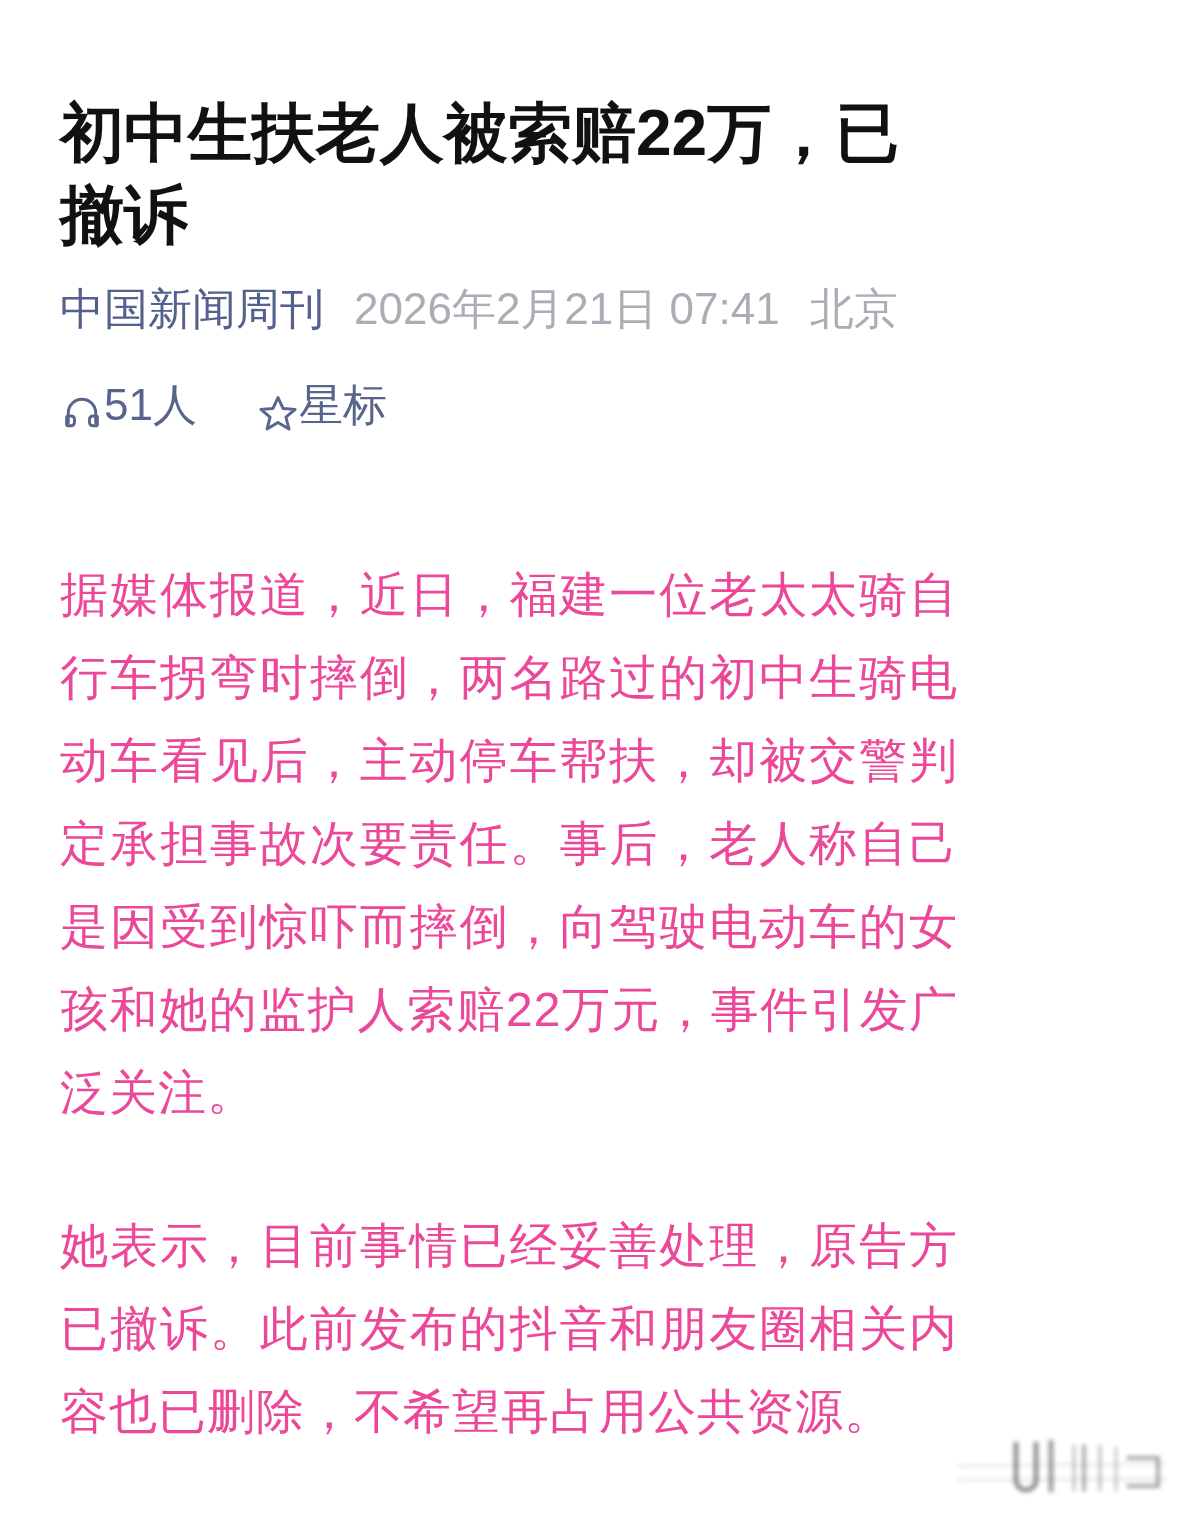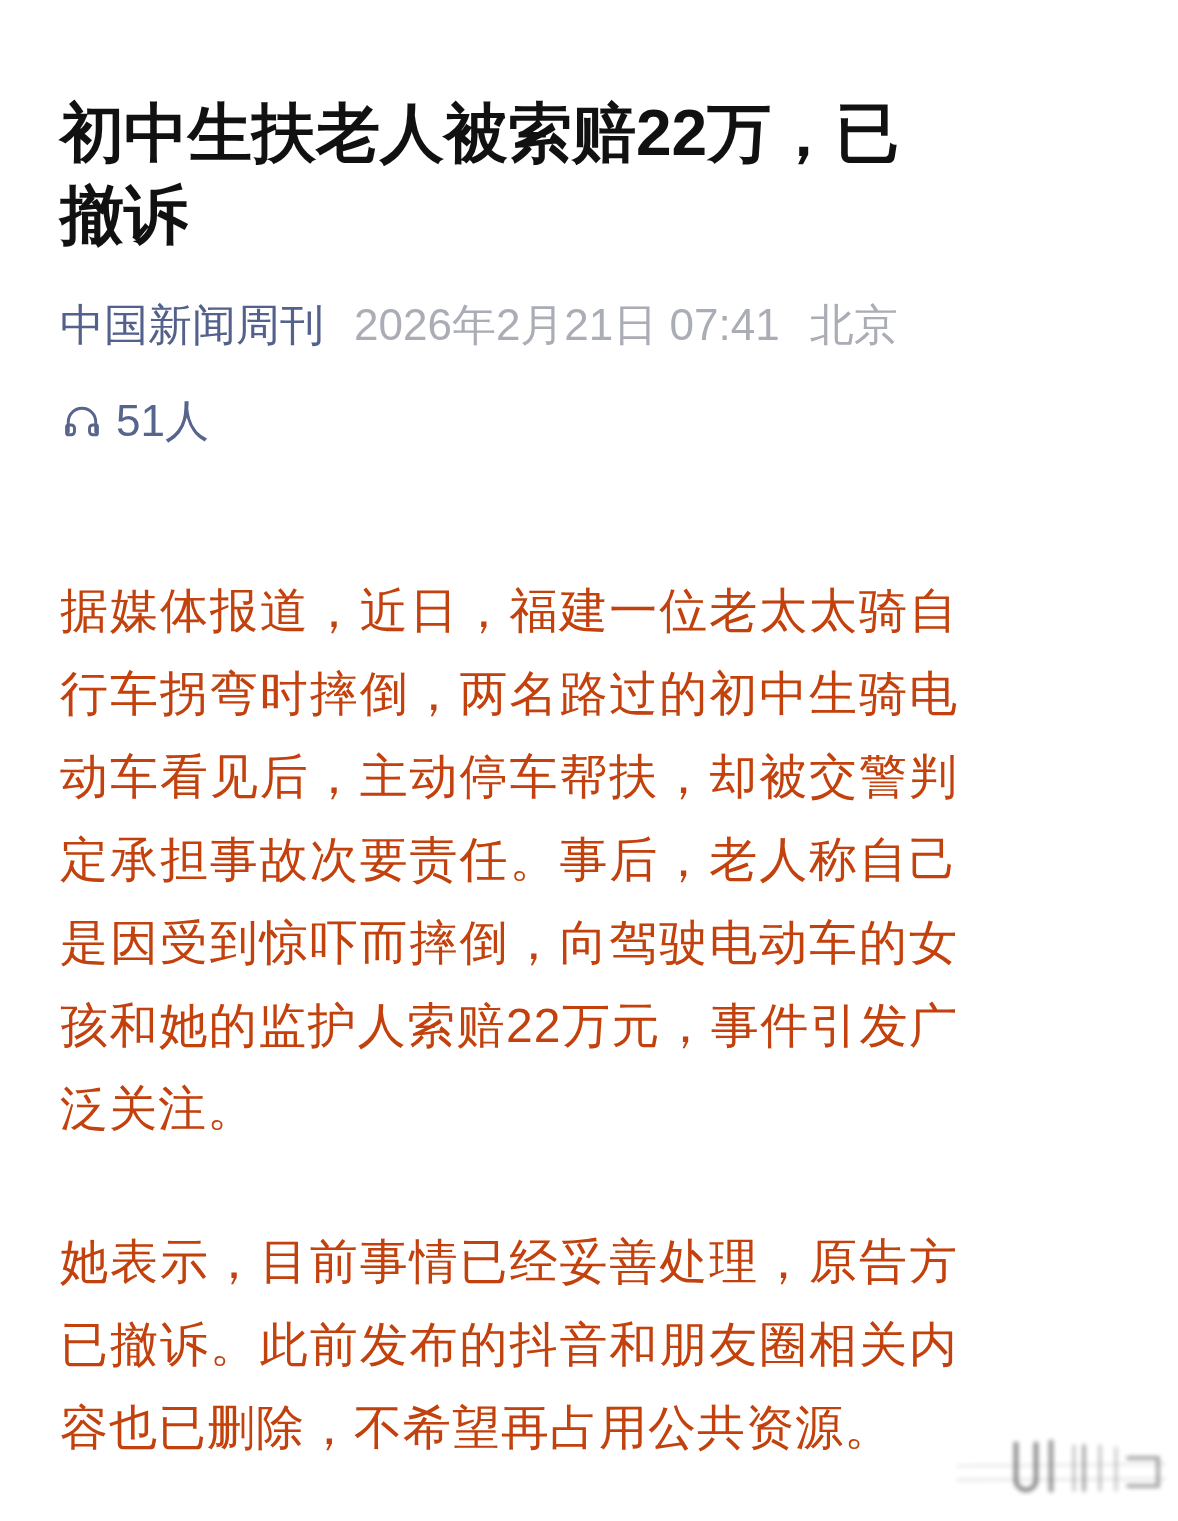--- a/index.html
+++ b/index.html
@@ -23,21 +23,21 @@
   .article-title {
     margin: 0;
     padding-top: 92px;
     font-size: 64px;
     line-height: 82px;
     font-weight: 700;
     color: #111111;
     letter-spacing: 0px;
   }
   .byline {
-    margin-top: 46px;
+    margin-top: 30px;
     display: flex;
     align-items: flex-end;
     gap: 30px;
     font-size: 44px;
     line-height: 46px;
     white-space: nowrap;
   }
   .byline .source {
     color: #54618c;
     cursor: pointer;
@@ -48,42 +48,42 @@
     font-weight: 400;
   }
   .meta-row {
     margin-top: 44px;
     display: flex;
     align-items: center;
     gap: 60px;
   }
   .meta-btn {
     display: inline-flex;
-    align-items: center;
-    gap: 12px;
+    align-items: flex-end;
+    gap: 0;
     border: none;
     background: transparent;
     padding: 0;
     font-family: inherit;
     font-size: 44px;
     color: #57648c;
     cursor: pointer;
   }
   .meta-btn svg {
     display: block;
   }
   .article-body {
     margin-top: 118px;
   }
   .article-body p {
     margin: 0 0 70px 0;
     font-size: 48px;
     line-height: 83px;
     letter-spacing: 1px;
-    color: #c2410c;
+    color: #ec4899;
     text-align: justify;
   }
   .watermark {
     position: absolute;
     left: 950px;
     top: 1432px;
     width: 225px;
     height: 75px;
     filter: blur(2.2px);
     opacity: 0.85;
@@ -109,20 +109,28 @@
         <span>
           <svg width="44" height="44" viewBox="0 0 24 24" fill="none" stroke="#57648c" stroke-width="1.6" stroke-linecap="round">
             <path d="M4.5 17.5 V12 a7.5 7.5 0 0 1 15 0 v5.5"></path>
             <path d="M4.5 13.6 h1.6 a1.8 1.8 0 0 1 1.8 1.8 v1.8 a1.8 1.8 0 0 1 -1.8 1.8 h-1.6 a0.9 0.9 0 0 1 -0.9 -0.9 v-3.6 a0.9 0.9 0 0 1 0.9 -0.9 z"></path>
             <path d="M19.5 13.6 h-1.6 a1.8 1.8 0 0 0 -1.8 1.8 v1.8 a1.8 1.8 0 0 0 1.8 1.8 h1.6 a0.9 0.9 0 0 0 0.9 -0.9 v-3.6 a0.9 0.9 0 0 0 -0.9 -0.9 z"></path>
           </svg>
         </span>
         <span>51人</span>
       </button>
 
+      <button class="meta-btn">
+        <span>
+          <svg width="42" height="42" viewBox="0 0 24 24" fill="none" stroke="#57648c" stroke-width="1.7" stroke-linejoin="round">
+            <polygon points="12,2.6 14.95,8.9 21.8,9.35 16.55,13.85 18.25,20.6 12,16.9 5.75,20.6 7.45,13.85 2.2,9.35 9.05,8.9"></polygon>
+          </svg>
+        </span>
+        <span>星标</span>
+      </button>
     </div>
 
     <div class="article-body">
       <p>据媒体报道，近日，福建一位老太太骑自行车拐弯时摔倒，两名路过的初中生骑电动车看见后，主动停车帮扶，却被交警判定承担事故次要责任。事后，老人称自己是因受到惊吓而摔倒，向驾驶电动车的女孩和她的监护人索赔22万元，事件引发广泛关注。</p>
       <p>她表示，目前事情已经妥善处理，原告方已撤诉。此前发布的抖音和朋友圈相关内容也已删除，不希望再占用公共资源。</p>
     </div>
 
   </div>
 
   <svg class="watermark" width="225" height="75" viewBox="0 0 225 75">

